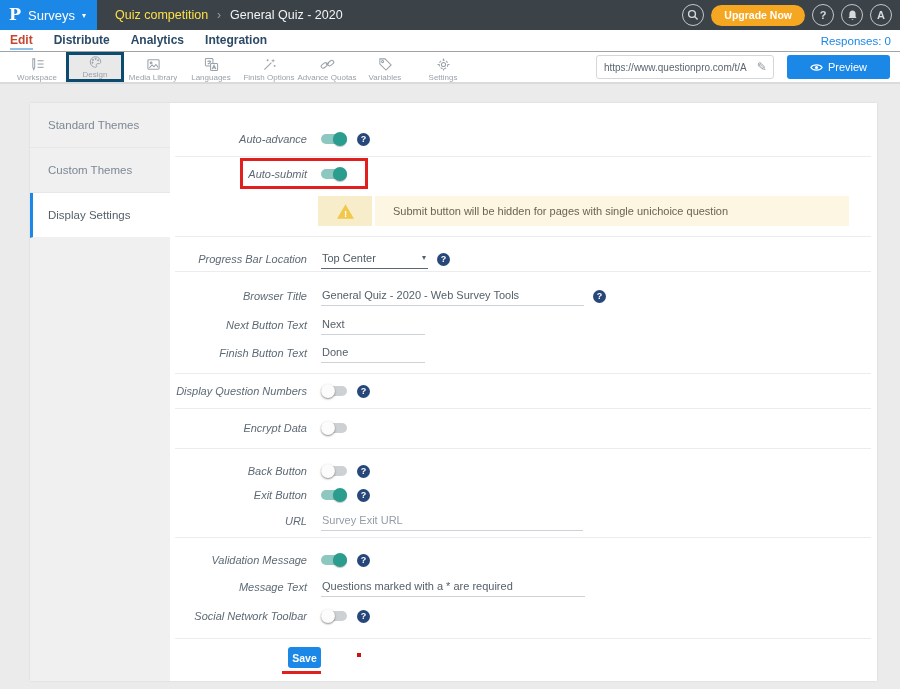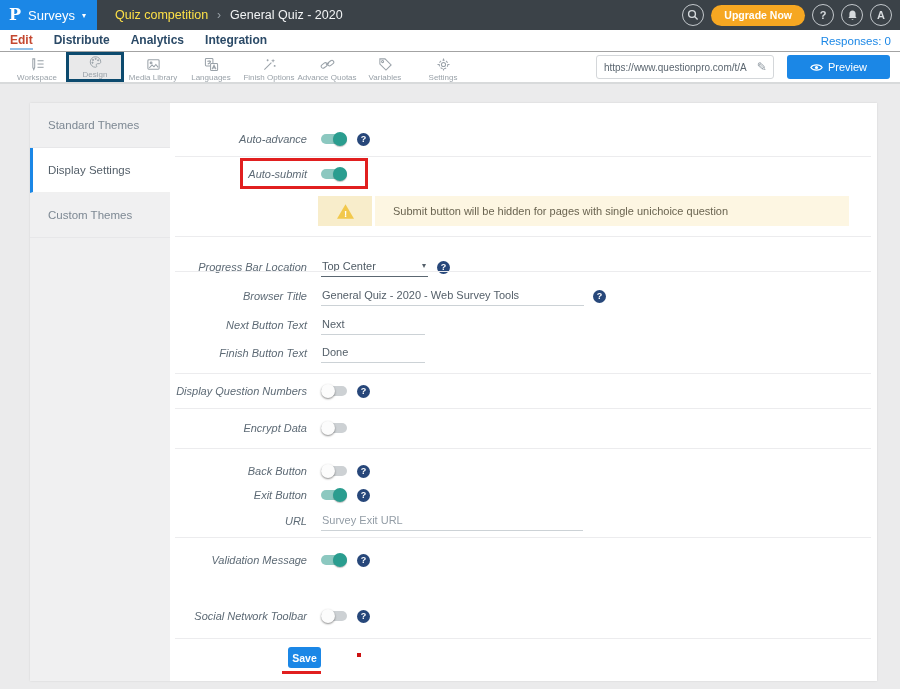--- a/index.html
+++ b/index.html
@@ -229,22 +229,22 @@
       <span>Preview</span>
     </button>
   </div>
 </div>
 
 <div class="page">
   <div class="panel">
 
     <div class="sidebar">
       <div class="sitem">Standard Themes</div>
+      <div class="sitem">Custom Themes</div>
       <div class="sitem active">Display Settings</div>
-      <div class="sitem">Custom Themes</div>
     </div>
 
     <div class="content">
 
       <div class="frow" style="top:24px">
         <span class="flabel">Auto-advance</span>
         <span class="fctrl">
           <span class="toggle on">
               <span class="track"></span>
               <span class="knob"></span>
@@ -270,21 +270,21 @@
           <svg width="19" height="17" viewBox="0 0 19 17">
             <path d="M9.5 1.2 L18 15.8 H1 Z" fill="#f2c84c"></path>
             <text x="9.5" y="13.6" text-anchor="middle" font-size="9.5" font-weight="bold" fill="#fff" font-family="Liberation Sans, sans-serif">!</text>
           </svg>
         </div>
         <div class="warn-gap"></div>
         <div class="warn-text-cell">Submit button will be hidden for pages with single unichoice question</div>
       </div>
       <div class="hr" style="top:133px"></div>
 
-      <div class="frow" style="top:152px">
+      <div class="frow" style="top:144px">
         <span class="flabel">Progress Bar Location</span>
         <span class="fctrl">
           <span class="uselect">
             <span>Top Center</span>
             <span class="caret">▾</span>
           </span>
           <span class="help">?</span>
         </span>
       </div>
       <div class="hr" style="top:168px"></div>
@@ -369,20 +369,26 @@
         <span class="flabel">Validation Message</span>
         <span class="fctrl">
           <span class="toggle on">
               <span class="track"></span>
               <span class="knob"></span>
             </span>
           <span class="help">?</span>
         </span>
       </div>
 
+      <div class="frow" style="top:472px">
+        <span class="flabel">Message Text</span>
+        <span class="fctrl">
+          <input class="uinput" style="width: 264px;" type="text" value="Questions marked with a * are required">
+        </span>
+      </div>
 
       <div class="frow" style="top:501px">
         <span class="flabel">Social Network Toolbar</span>
         <span class="fctrl">
           <span class="toggle">
               <span class="track"></span>
               <span class="knob"></span>
             </span>
           <span class="help">?</span>
         </span>

